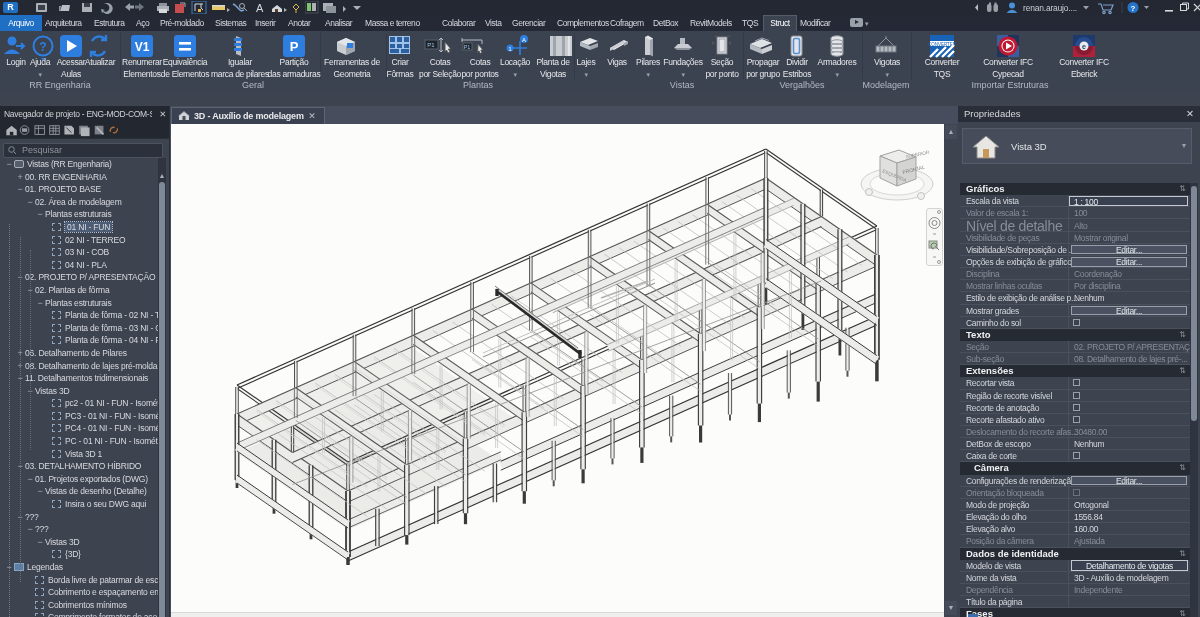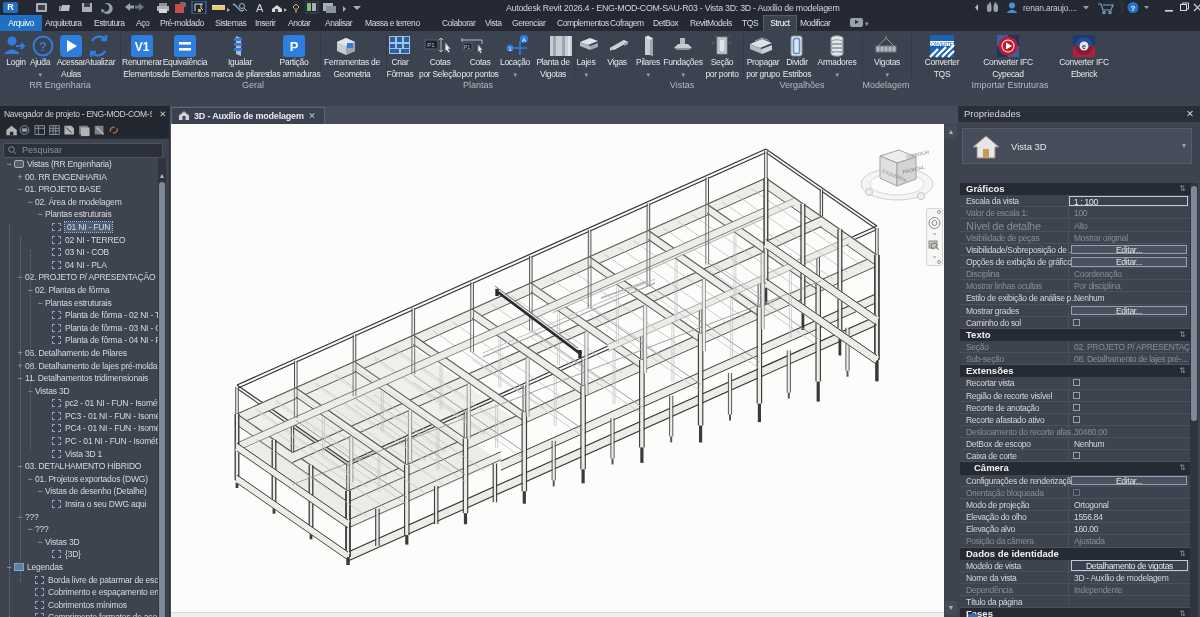--- a/index.html
+++ b/index.html
@@ -62,21 +62,20 @@
  </svg>
  <svg class="abs" style="left:305px;top:1px" width="60" height="13" viewBox="0 0 60 13">
   <rect x="0" y="0" width="13" height="12" fill="none" stroke="#4a5059"></rect>
       <rect x="2" y="2" width="4" height="8" fill="#7ec26e"></rect>
       <rect x="7" y="2" width="4" height="8" fill="#aab0b6"></rect>
   <rect x="18" y="2" width="10" height="8" fill="#aab0b6"></rect>
       <rect x="21" y="5" width="10" height="7" fill="#8d939a"></rect>
   <path d="M38 5 l3 3 -3 3z" fill="#aab0b6"></path>
   <path d="M48 5 l4 4 4 -4z" fill="#aab0b6"></path>
  </svg>
- <div class="abs" style="left:506px;top:2.5px;font-size:8.8px;letter-spacing:-0.25px;color:#d4d6d9">Autodesk Revit 2026.4 - ENG-MOD-COM-SAU-R03 - Vista 3D: 3D - Auxílio de modelagem</div>
  <svg class="abs" style="right:0;top:0" width="230" height="15" viewBox="0 0 230 15">
   <path d="M8 4 l-3 3.5 3 3.5z" fill="#b9bec4"></path>
   <g fill="#9aa0a6">
         <rect x="17" y="4" width="4.5" height="8" rx="2"></rect>
         <rect x="23.5" y="4" width="4.5" height="8" rx="2"></rect>
         <rect x="19" y="2.5" width="2" height="3"></rect>
         <rect x="24.5" y="2.5" width="2" height="3"></rect>
       </g>
   <circle cx="42" cy="5.5" r="3" fill="#4a90d9"></circle>
       <path d="M36.5 13 q5.5 -6.5 11 0 z" fill="#4a90d9"></path>
@@ -834,21 +833,21 @@
  <div class="abs" style="left:2px;top:0;width:232px;height:0">
       <div class="abs" style="left:108px;top:77px;width:1px;height:435px;background:#4a505c"></div>
       <div class="abs" style="left:0;top:77.0px;width:232px;height:12.15px;background:#252a33;color:#f0f1f3;font-weight:bold;font-size:9.5px;line-height:12.15px;padding-left:6px">Gráficos<span style="position:absolute;right:6px;font-weight:normal;color:#8a9098;font-size:8px">⇅</span></div>
       <div class="abs" style="left:0;top:89.2px;width:232px;height:12.15px;border-bottom:1px solid #4a505c;"></div>
       <div class="abs" style="left:6px;top:89.2px;width:112px;height:12.15px;overflow:hidden;color:#d4d7db;font-size:8.5px;letter-spacing:-0.3px;line-height:12.15px;white-space:nowrap">Escala da vista</div>
       <div class="abs" style="left:109px;top:89.7px;width:119px;height:10.65px;background:#394050;border:1px solid #c6cad0;color:#e8e9eb;font-size:8.5px;letter-spacing:-0.3px;line-height:10.15px;padding-left:4px">1 : 100</div>
       <div class="abs" style="left:0;top:101.3px;width:232px;height:12.15px;border-bottom:1px solid #4a505c;"></div>
       <div class="abs" style="left:6px;top:101.3px;width:112px;height:12.15px;overflow:hidden;color:#878d98;font-size:8.5px;letter-spacing:-0.3px;line-height:12.15px;white-space:nowrap">Valor de escala    1:</div>
       <div class="abs" style="left:114px;top:101.3px;width:118px;height:12.15px;overflow:hidden;color:#878d98;font-size:8.5px;letter-spacing:-0.3px;line-height:12.15px;white-space:nowrap">100</div>
       <div class="abs" style="left:0;top:113.5px;width:232px;height:12.15px;border-bottom:1px solid #4a505c;"></div>
-      <div class="abs" style="left:6px;top:113.5px;width:112px;height:12.15px;overflow:hidden;color:#878d98;font-size:11px;letter-spacing:-0.3px;line-height:12.15px;white-space:nowrap">Nível de detalhe</div>
+      <div class="abs" style="left:6px;top:113.5px;width:112px;height:12.15px;overflow:hidden;color:#878d98;font-size:14px;letter-spacing:-0.3px;line-height:12.15px;white-space:nowrap">Nível de detalhe</div>
       <div class="abs" style="left:114px;top:113.5px;width:118px;height:12.15px;overflow:hidden;color:#878d98;font-size:8.5px;letter-spacing:-0.3px;line-height:12.15px;white-space:nowrap">Alto</div>
       <div class="abs" style="left:0;top:125.6px;width:232px;height:12.15px;border-bottom:1px solid #4a505c;"></div>
       <div class="abs" style="left:6px;top:125.6px;width:112px;height:12.15px;overflow:hidden;color:#878d98;font-size:8.5px;letter-spacing:-0.3px;line-height:12.15px;white-space:nowrap">Visibilidade de peças</div>
       <div class="abs" style="left:114px;top:125.6px;width:118px;height:12.15px;overflow:hidden;color:#878d98;font-size:8.5px;letter-spacing:-0.3px;line-height:12.15px;white-space:nowrap">Mostrar original</div>
       <div class="abs" style="left:0;top:137.8px;width:232px;height:12.15px;border-bottom:1px solid #4a505c;"></div>
       <div class="abs" style="left:6px;top:137.8px;width:112px;height:12.15px;overflow:hidden;color:#d4d7db;font-size:8.5px;letter-spacing:-0.3px;line-height:12.15px;white-space:nowrap">Visibilidade/Sobreposição de ...</div>
       <div class="abs" style="left:111px;top:138.8px;width:116px;height:9.65px;background:#4a5160;border:1px solid #9aa0aa;color:#e4e6e8;font-size:8.5px;letter-spacing:-0.3px;line-height:8.65px;text-align:center">Editar...</div>
       <div class="abs" style="left:0;top:149.9px;width:232px;height:12.15px;border-bottom:1px solid #4a505c;"></div>
       <div class="abs" style="left:6px;top:149.9px;width:112px;height:12.15px;overflow:hidden;color:#d4d7db;font-size:8.5px;letter-spacing:-0.3px;line-height:12.15px;white-space:nowrap">Opções de exibição de gráficos</div>
       <div class="abs" style="left:111px;top:150.9px;width:116px;height:9.65px;background:#4a5160;border:1px solid #9aa0aa;color:#e4e6e8;font-size:8.5px;letter-spacing:-0.3px;line-height:8.65px;text-align:center">Editar...</div>

